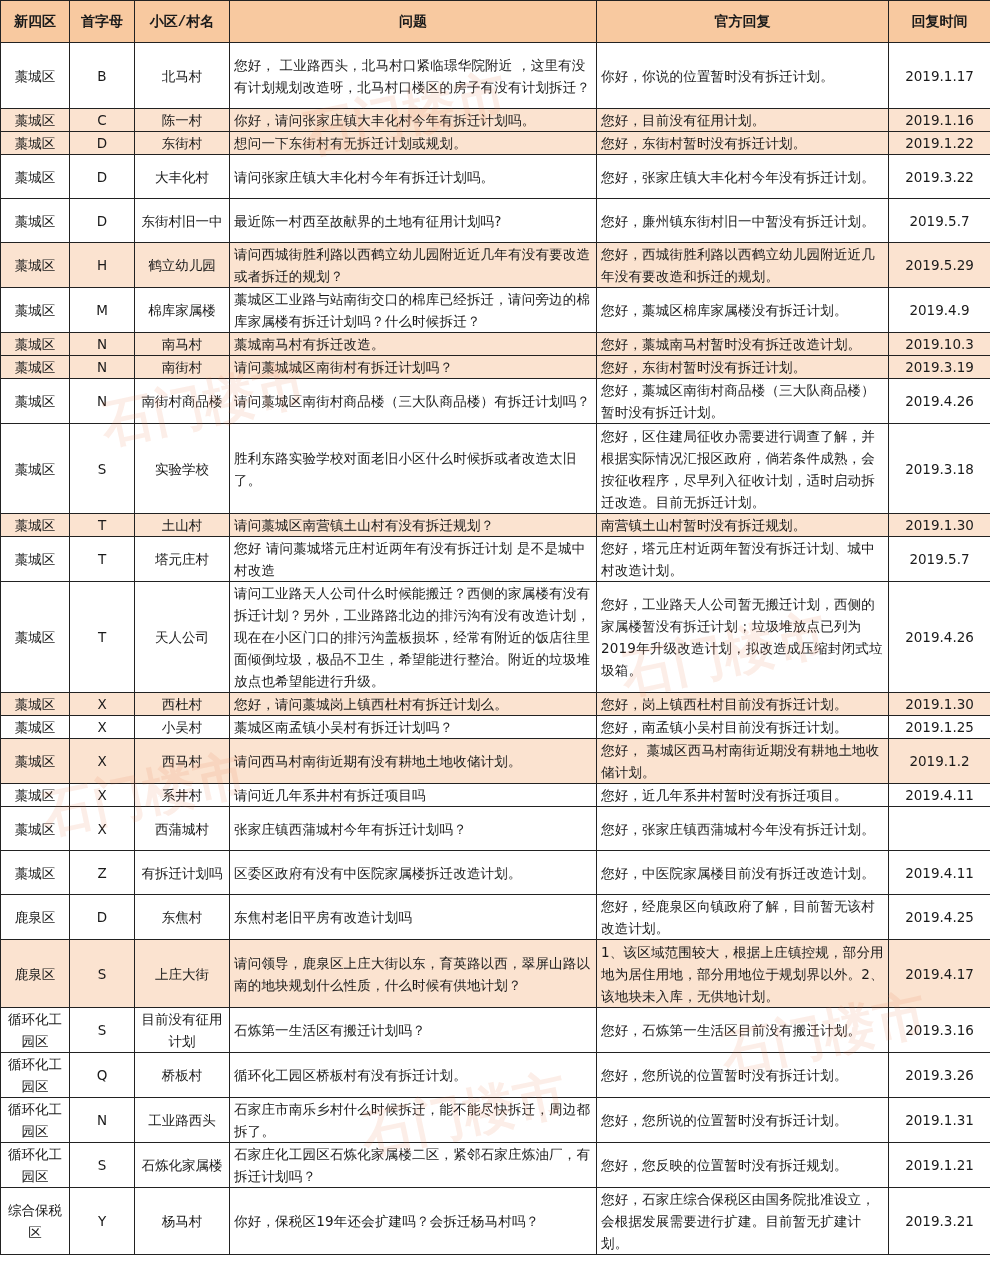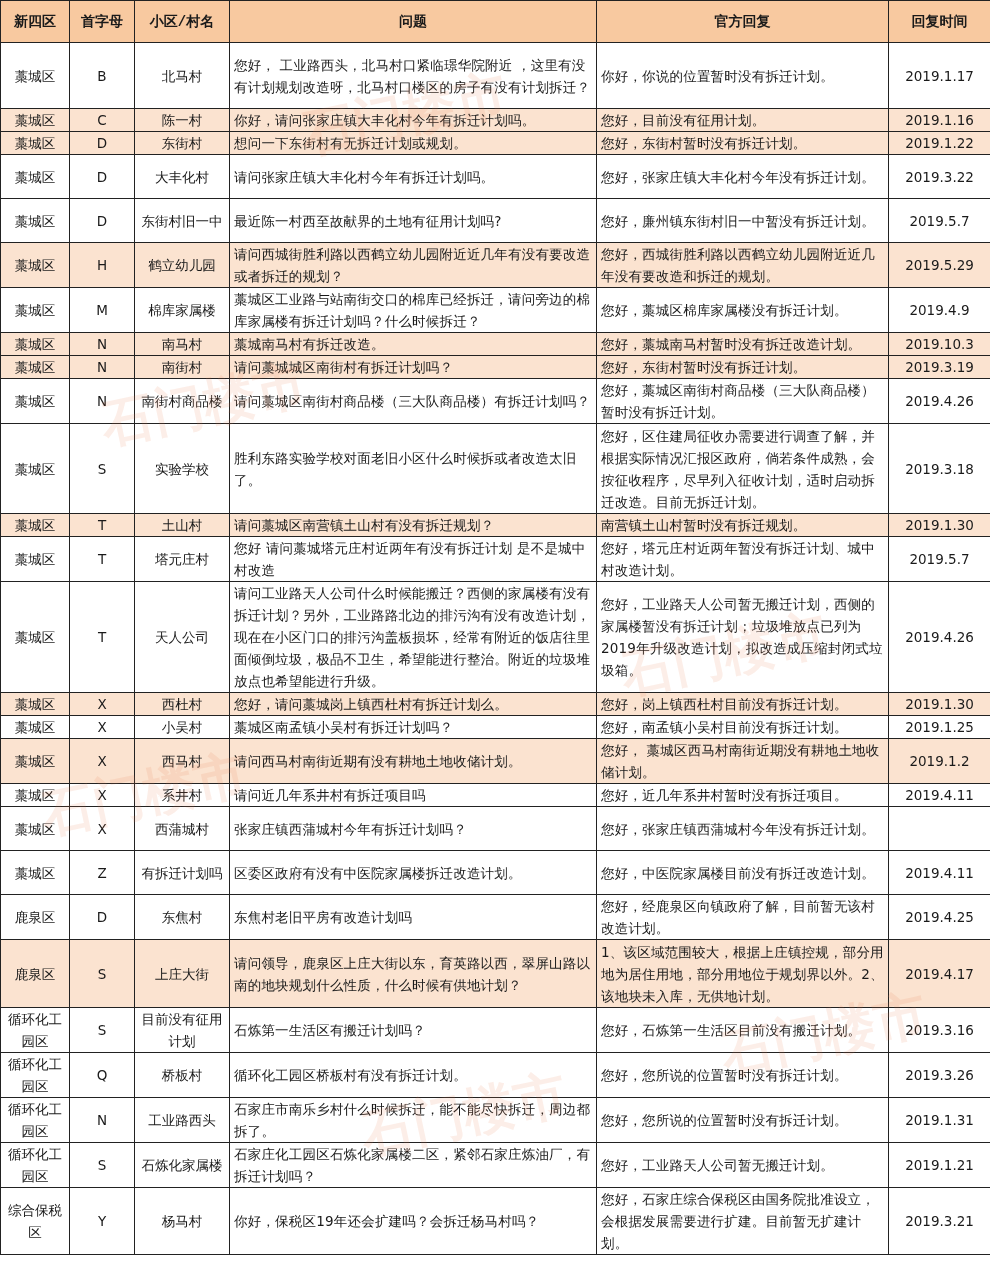--- a/index.html
+++ b/index.html
@@ -236,21 +236,21 @@
         <td class="c">工业路西头</td>
         <td class="l">石家庄市南乐乡村什么时候拆迁，能不能尽快拆迁，周边都拆了。</td>
         <td class="l">您好，您所说的位置暂时没有拆迁计划。</td>
         <td class="c">2019.1.31</td>
       </tr>
       <tr class="plain" style="height: 44px;">
         <td class="c">循环化工园区</td>
         <td class="c">S</td>
         <td class="c">石炼化家属楼</td>
         <td class="l">石家庄化工园区石炼化家属楼二区，紧邻石家庄炼油厂，有拆迁计划吗？</td>
-        <td class="l">您好，工业路天人公司暂无搬迁计划。</td>
+        <td class="l">您好，您反映的位置暂时没有拆迁规划。</td>
         <td class="c">2019.1.21</td>
       </tr>
       <tr class="plain" style="height: 67px;">
         <td class="c">综合保税区</td>
         <td class="c">Y</td>
         <td class="c">杨马村</td>
         <td class="l">你好，保税区19年还会扩建吗？会拆迁杨马村吗？</td>
         <td class="l">您好，石家庄综合保税区由国务院批准设立，会根据发展需要进行扩建。目前暂无扩建计划。</td>
         <td class="c">2019.3.21</td>
       </tr>

